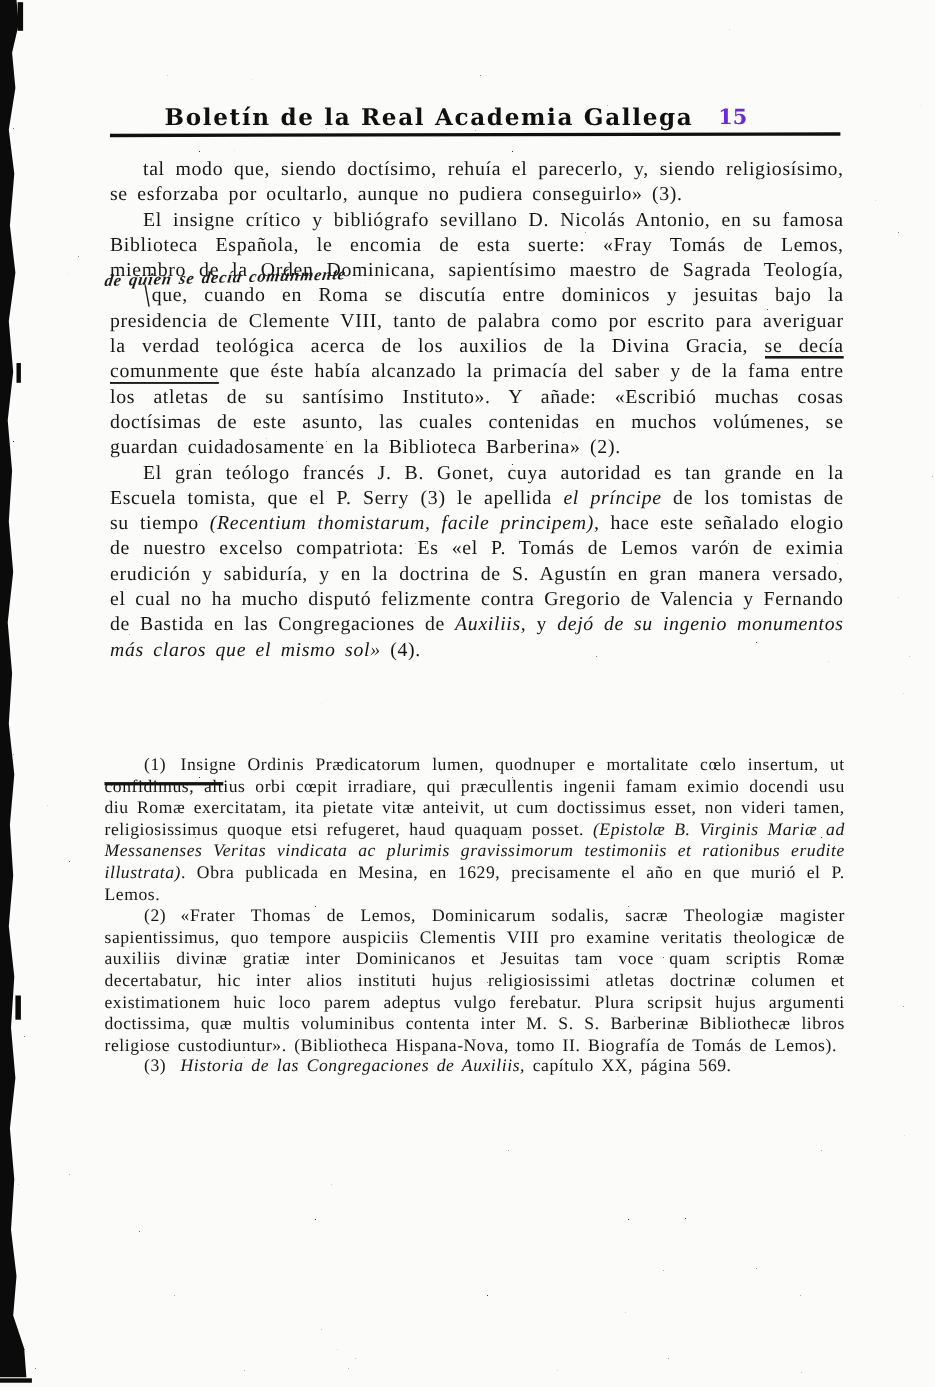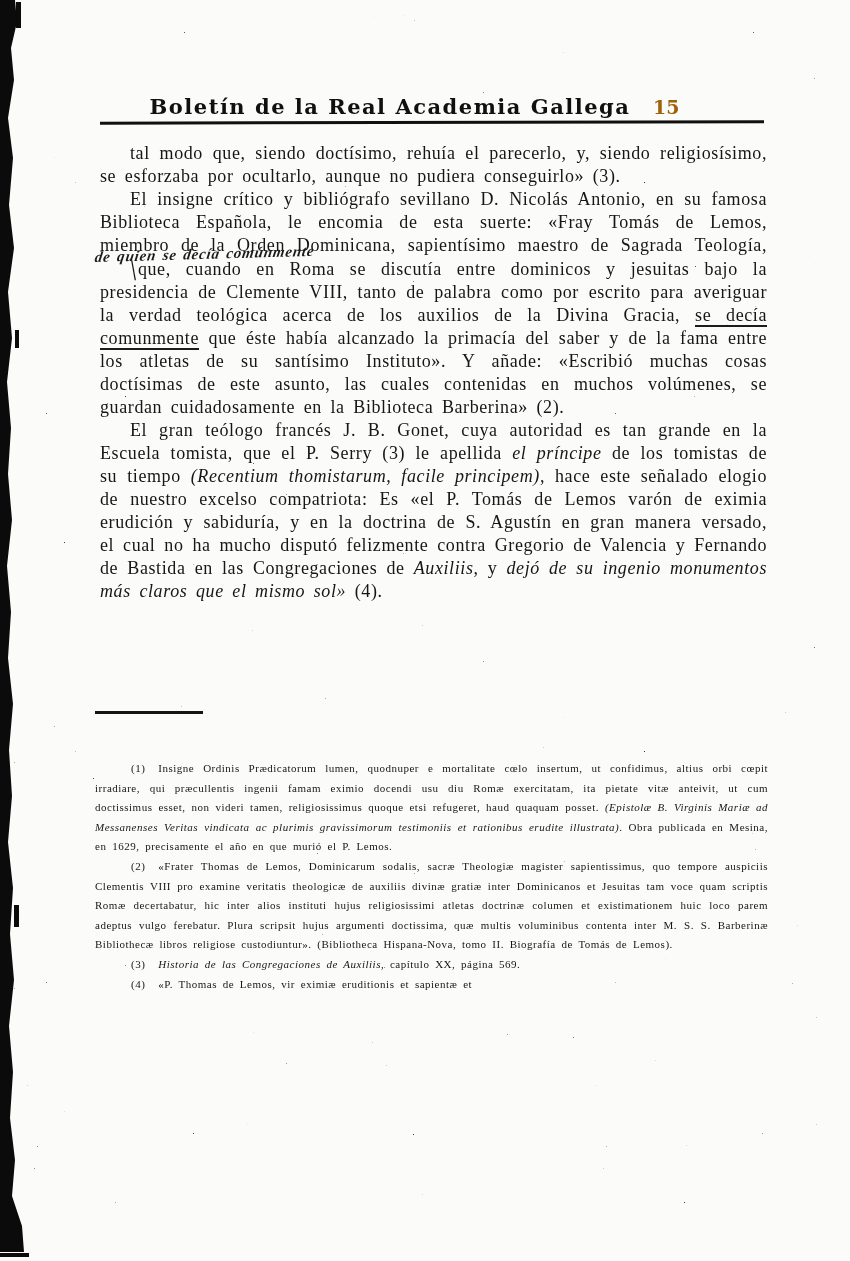--- a/index.html
+++ b/index.html
@@ -18,21 +18,21 @@
   
   .header{position:absolute;left:100px;top:94px;width:580px;text-align:center;}
   .title{
     font-family:"DejaVu Serif","Liberation Serif",serif;
     font-weight:700;font-size:21px;letter-spacing:1.5px;
     white-space:nowrap;color:#101010;
     transform:scaleY(1.05);
   }
   .pagenum{
     position:absolute;left:653px;top:96px;
-    font-family:"DejaVu Serif",serif;font-weight:700;font-size:19px;color:#a16207;
+    font-family:"DejaVu Serif",serif;font-weight:700;font-size:19px;color:#6d28d9;
   }
   .header-rule{
     position:absolute;left:100px;top:121px;width:664px;height:3px;
     background:#101010;transform:rotate(-0.12deg);
   }
   
   .bodytext{
     position:absolute;left:100px;top:142px;width:667px;
     font-size:18px;line-height:23px;text-align:justify;
     letter-spacing:0.6px;word-spacing:3.5px;
@@ -54,22 +54,22 @@
     color:#1b1b1b;
     transform:rotate(-1.6deg) skewX(-10deg);
     transform-origin:left bottom;
     text-indent:0;
   }
   
   .fn-rule{
     position:absolute;left:95px;top:711px;width:108px;height:3px;background:#141414;
   }
   .footnotes{
-    position:absolute;left:95px;top:759px;width:673px;
-    font-size:11px;line-height:19.6px;text-align:justify;
+    position:absolute;left:95px;top:686px;width:673px;
+    font-size:16px;line-height:19.6px;text-align:justify;
     letter-spacing:0.5px;word-spacing:2.5px;
   }
   .footnotes p{margin:0;text-indent:36px;}
   .fn-label{margin-right:13px;}
   
   .corner-line{position:absolute;left:0;top:1253px;width:29px;height:4px;background:#0b0b0b;}
 </style>
 </head>
 <body>
 
@@ -98,21 +98,20 @@
   </div>
 
   <div class="fn-rule"></div>
   <div class="footnotes">
     <p><span class="fn-label">(1)</span><span>Insigne Ordinis Prædicatorum lumen, quodnuper e mortalitate cœlo insertum, ut confidimus, altius orbi cœpit irradiare, qui præcullentis ingenii famam eximio docendi usu diu Romæ exercitatam, ita pietate vitæ anteivit, ut cum doctissimus esset, non videri tamen, religiosissimus quoque etsi refugeret, haud quaquam posset. </span><span class="it">(Epistolæ B. Virginis Mariæ ad Messanenses Veritas vindicata ac plurimis gravissimorum testimoniis et rationibus erudite illustrata)</span><span>. Obra publicada en Mesina, en 1629, precisamente el año en que murió el P. Lemos.</span></p>
 
     <p><span class="fn-label">(2)</span><span>«Frater Thomas de Lemos, Dominicarum sodalis, sacræ Theologiæ magister sapientissimus, quo tempore auspiciis Clementis VIII pro examine veritatis theologicæ de auxiliis divinæ gratiæ inter Dominicanos et Jesuitas tam voce quam scriptis Romæ decertabatur, hic inter alios instituti hujus religiosissimi atletas doctrinæ columen et existimationem huic loco parem adeptus vulgo ferebatur. Plura scripsit hujus argumenti doctissima, quæ multis voluminibus contenta inter M. S. S. Barberinæ Bibliothecæ libros religiose custodiuntur». (Bibliotheca Hispana-Nova, tomo II. Biografía de Tomás de Lemos).</span></p>
 
     <p><span class="fn-label">(3)</span><span class="it">Historia de las Congregaciones de Auxiliis,</span><span> capítulo XX, página 569.</span></p>
 
-    <p><span class="fn-label">(4)</span><span>«P. Thomas de Lemos, vir eximiæ eruditionis et sapientæ et</span></p>
   </div>
 
   <svg class="noise" width="850" height="1261" aria-hidden="true">
     <filter id="specks" x="0" y="0" width="100%" height="100%">
       <feTurbulence type="fractalNoise" baseFrequency="0.9" numOctaves="2" seed="11" stitchTiles="stitch"></feTurbulence>
       <feColorMatrix type="matrix" values="0 0 0 0 0  0 0 0 0 0  0 0 0 0 0  10 10 10 0 -22.5"></feColorMatrix>
     </filter>
     <rect width="850" height="1261" filter="url(#specks)"></rect>
   </svg>
 

